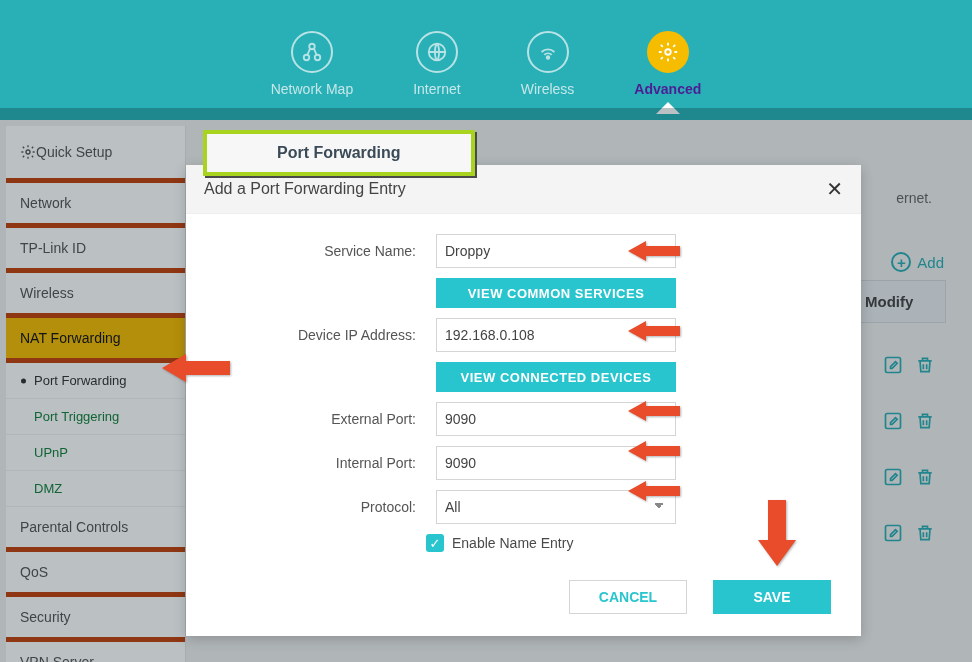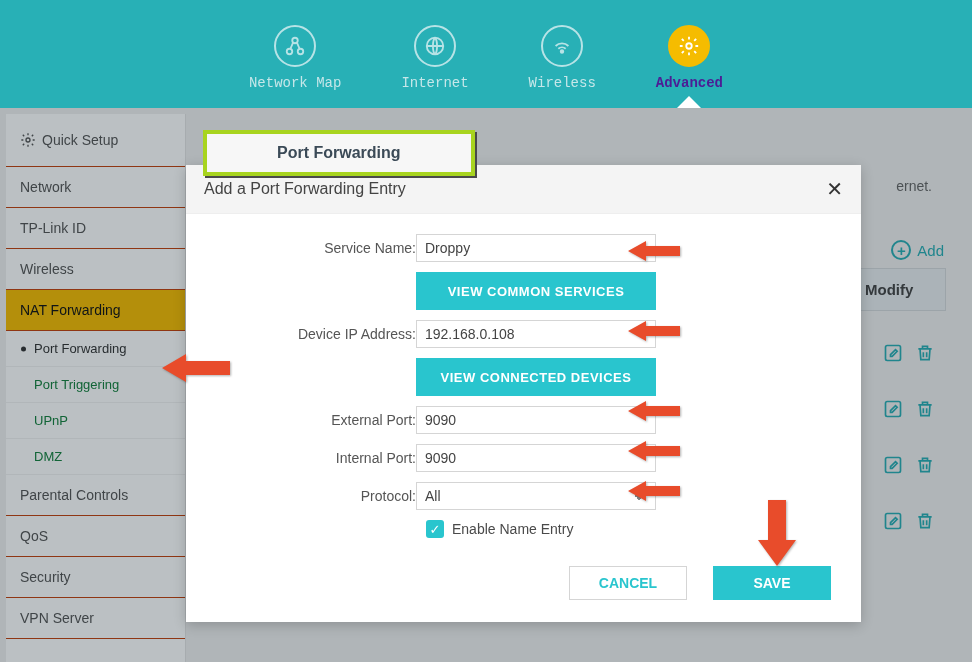--- a/index.html
+++ b/index.html
@@ -9,28 +9,27 @@
     color: #4a4a4a;
     background: #f0f0f0;
     width: 972px;
     height: 662px;
     overflow: hidden;
     position: relative;
   }
   
   .topnav {
     background: #28b0b6;
-    height: 108px;
+    height: 120px;
     display: flex;
     justify-content: center;
     align-items: center;
     gap: 60px;
     padding-top: 8px;
     position: relative;
-    font-family: Liberation Mono, monospace;
   }
   .topnav-item {
     display: flex;
     flex-direction: column;
     align-items: center;
     gap: 8px;
     cursor: pointer;
     color: #c6e7e9;
     position: relative;
   }
@@ -67,26 +66,25 @@
   }
   .sidebar {
     width: 180px;
     background: #fff;
     border-right: 1px solid #e3e3e3;
     margin-left: 6px;
     margin-top: 6px;
   }
   .sidebar-item {
     padding: 12px 14px;
-    border-bottom: 1px solid #c2410c;
+    border-bottom: 5px solid #c2410c;
     cursor: pointer;
     color: #555;
     display: flex;
     align-items: center;
-    gap: 6px;
     font-size: 14px;
   }
   .sidebar-item.with-gear { padding-top:18px; padding-bottom:18px;}
   .sidebar-item.nat { background: #f5bc00; color: #111; }
   .sidebar-sub {
     padding: 10px 14px 10px 28px;
     border-bottom: 1px solid #f2f2f2;
     cursor: pointer;
     color: #15803d;
     font-size: 13px;
@@ -201,51 +199,51 @@
     background: #f4f4f4;
     color: #444;
     font-size: 16px;
   }
   .modal-close { cursor: pointer; font-size: 20px; color: #333; }
   .modal-body { padding: 20px 30px 8px 30px; }
   .form-row {
     display: flex;
     align-items: center;
     margin-bottom: 10px;
-    gap: 0;
+    gap: 20px;
     position: relative;
   }
   .form-label {
     width: 200px;
     text-align: right;
     color: #555;
     font-size: 14px;
   }
   .form-input, .form-select {
     width: 240px;
-    height: 28px;
+    height: 34px;
     border: 1px solid #d5d5d5;
     padding: 0 8px;
     font-size: 14px;
     color: #444;
     background:#fff;
   }
   .form-select {
     appearance: none;
     background-image: linear-gradient(45deg, transparent 50%, #888 50%),
                       linear-gradient(135deg, #888 50%, transparent 50%);
     background-position: calc(100% - 16px) 12px, calc(100% - 11px) 12px;
     background-size: 5px 5px, 5px 5px;
     background-repeat: no-repeat;
   }
   .teal-btn {
     background: #29c5ce;
     color: #fff;
     border: none;
-    height: 38px;
+    height: 30px;
     width: 240px;
     font-size: 13px;
     letter-spacing: .5px;
     cursor: pointer;
     font-weight: 600;
   }
   .checkbox-row { margin-left: 210px; display:flex; align-items:center; gap:8px; margin-top:4px; margin-bottom:10px;}
   .chk {
     width:18px;height:18px;border-radius:3px;background:#29c5ce;display:flex;align-items:center;justify-content:center;color:#fff;font-size:13px;
   }

